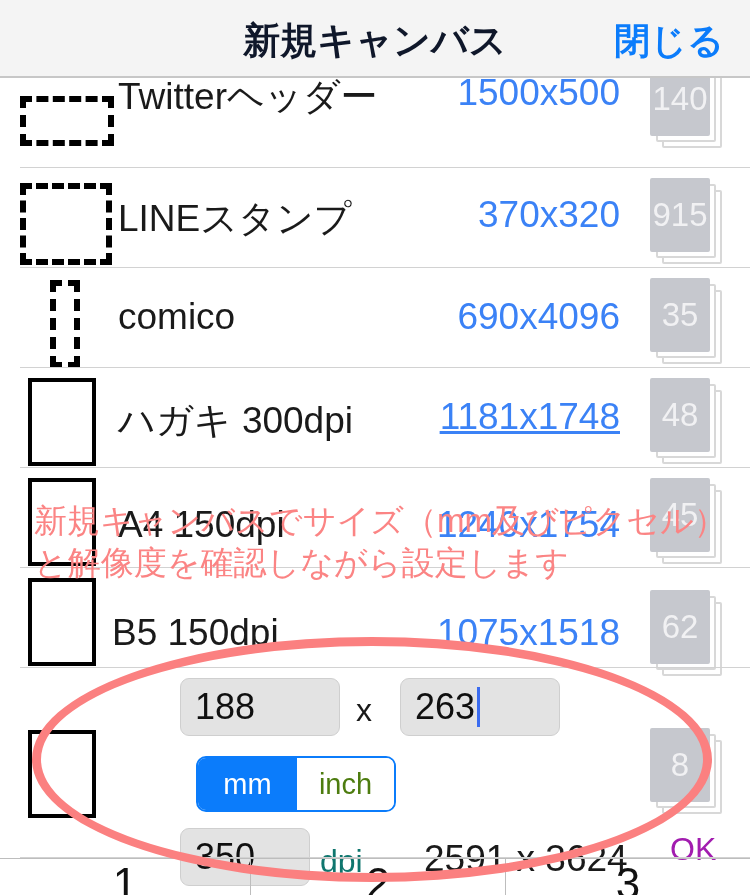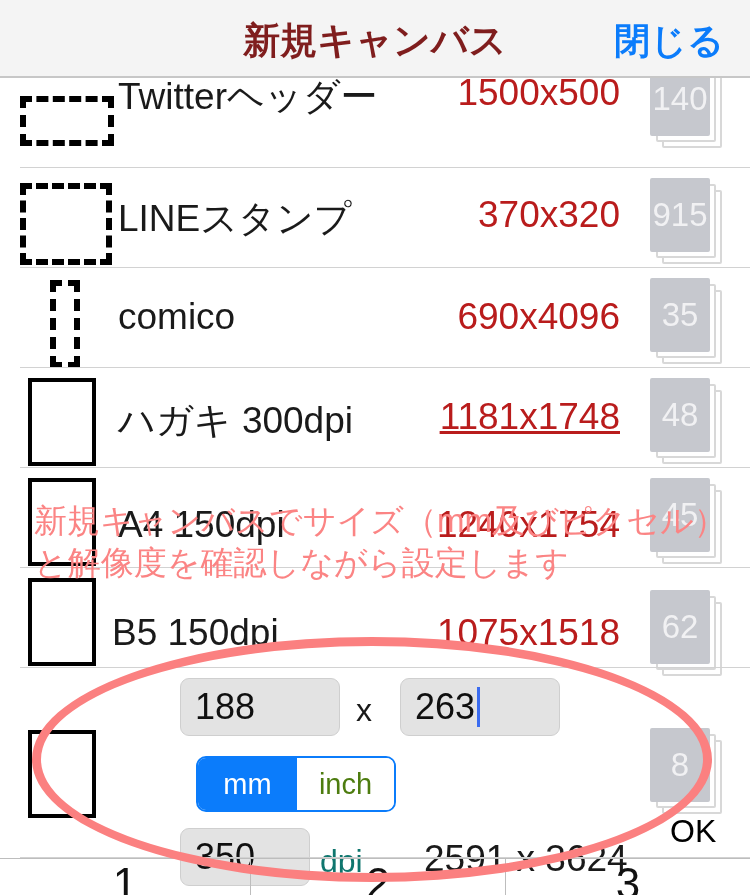--- a/index.html
+++ b/index.html
@@ -33,21 +33,21 @@
     border-bottom: 2px solid #c7c7c7;
     box-sizing: border-box;
   }
   .nav-title {
     position: absolute;
     left: 0; right: 0;
     top: 16px;
     text-align: center;
     font-size: 37px;
     font-weight: bold;
-    color: #7f1d1d;
+    color: #0f172a;
     letter-spacing: 0px;
   }
   .nav-close {
     position: absolute;
     right: 26px;
     top: 17px;
     font-size: 36px;
     font-weight: bold;
     color: #0b7cfb;
     cursor: pointer;
@@ -84,21 +84,21 @@
   .thumb.dashed { border: 6px dashed #000000; }
   .row-name {
     position: absolute;
     font-size: 37px;
     color: #1a1a1a;
     white-space: nowrap;
   }
   .row-dims {
     position: absolute;
     font-size: 37px;
-    color: #b91c1c;
+    color: #3b82f6;
     white-space: nowrap;
     text-align: right;
   }
 
   
   .badge {
     position: absolute;
     width: 72px;
     height: 86px;
   }
@@ -185,22 +185,23 @@
   }
   .px-result {
     position: absolute;
     font-size: 37px;
     color: #1a1a1a;
     white-space: nowrap;
   }
   .ok-btn {
     position: absolute;
     font-size: 32px;
-    color: #000000;
+    color: #a21caf;
     cursor: pointer;
+    margin-top: 18px;
   }
 
   
   .anno-text {
     position: absolute;
     color: #fb8484;
     font-size: 33px;
     line-height: 42px;
     white-space: nowrap;
     pointer-events: none;

